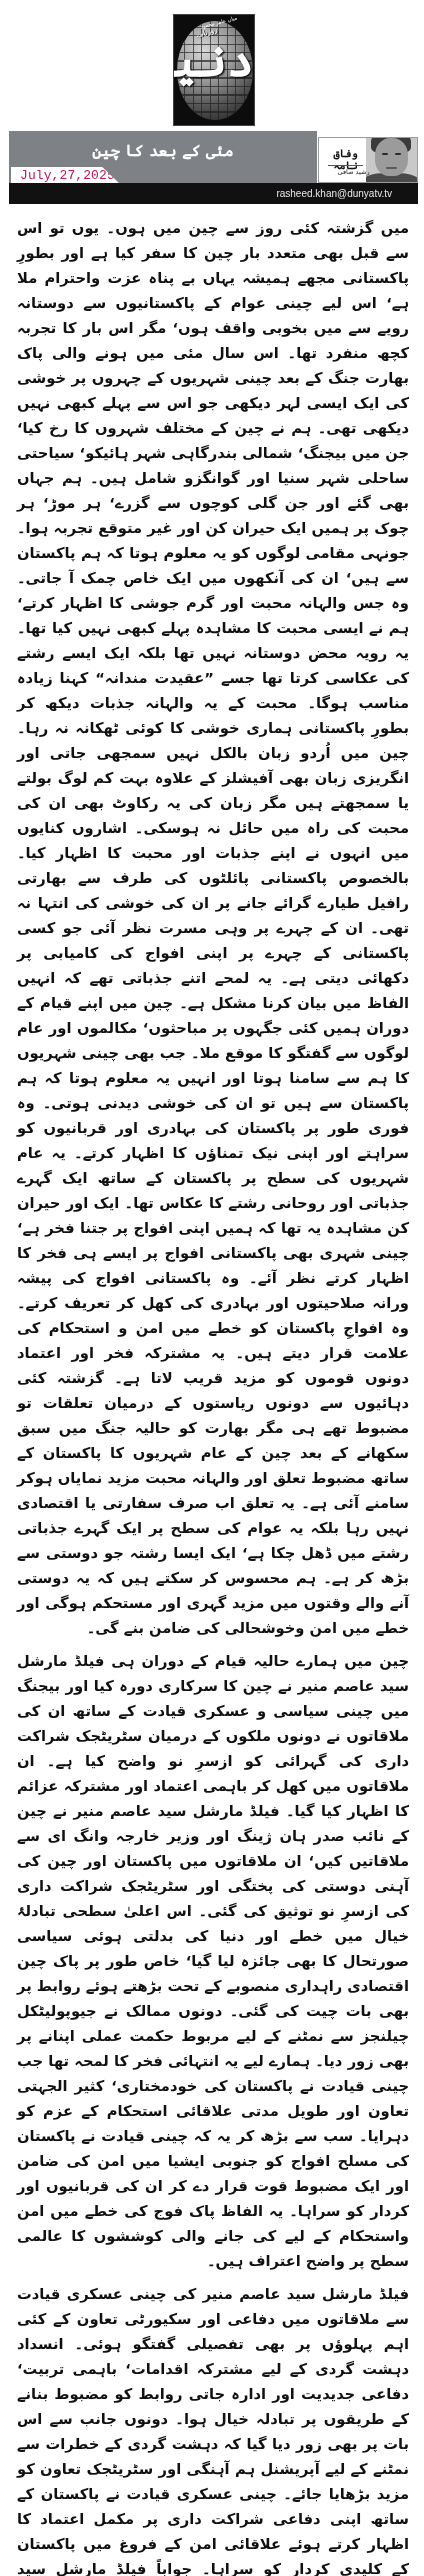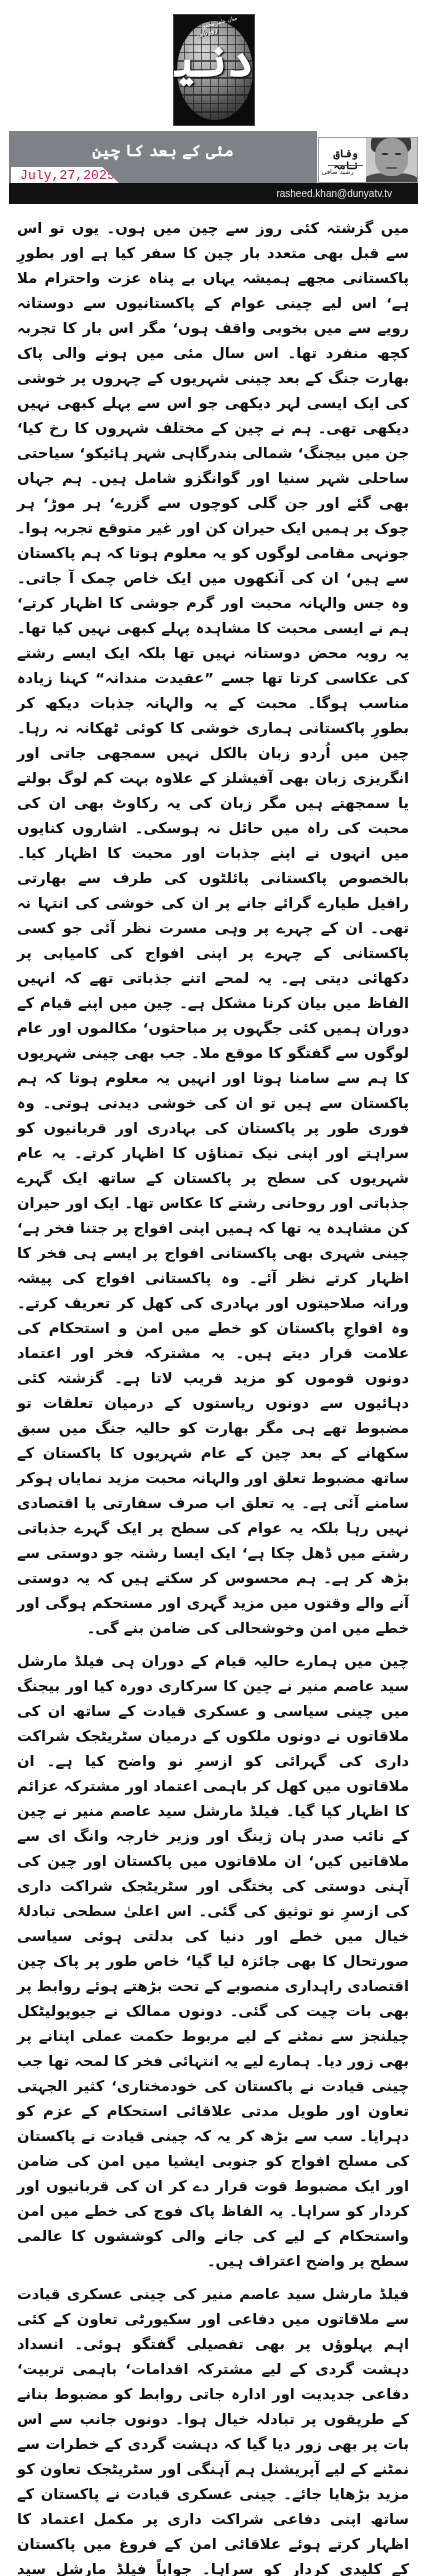--- a/index.html
+++ b/index.html
@@ -79,21 +79,21 @@
     .author-photo .shoulders {
       position: absolute; left: -2.6px; top: 44px; width: 56px; height: 19.6px;
       border-radius: 40% 40% 0 0; background: #4a4a4a;
     }
     .column-name {
       position: absolute; left: 2.6px; top: 9px; width: 48px; text-align: center;
       direction: rtl; font-family: "DejaVu Serif", serif; font-size: 10.4px; font-weight: bold; color: #111;
     }
     .author-rule { position: absolute; left: 9px; top: 27px; width: 35px; height: 0.7px; background: #555; }
     .author-name {
-      position: absolute; left: 2.6px; top: 30px; width: 48px; text-align: left;
+      position: absolute; left: 2.6px; top: 30px; width: 48px; text-align: right;
       direction: rtl; font-size: 6.5px; color: #222;
     }
     .email-strip {
       position: absolute; left: 9px; top: 183px; width: 409px; height: 21px;
       background: #111111;
     }
     .email-text {
       position: absolute; right: 26px; top: 5.2px; font-family: "Liberation Sans", sans-serif;
       font-size: 10px; color: #e8e8e8;
     }

